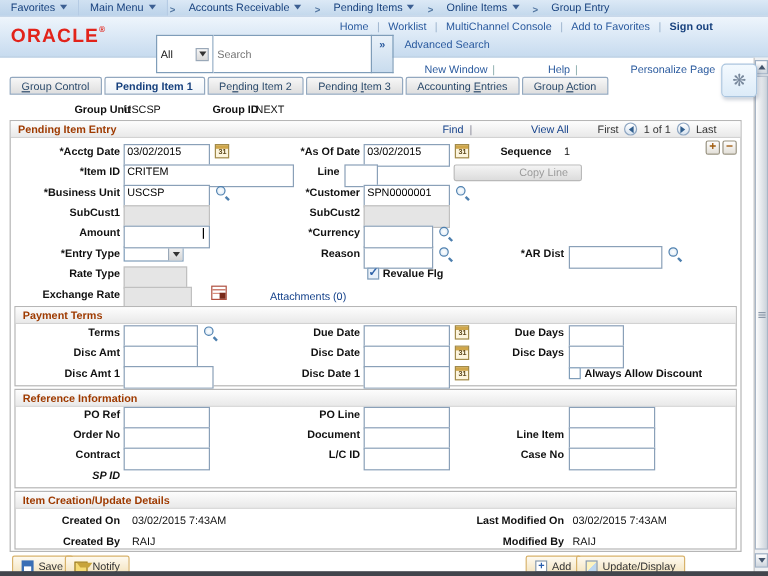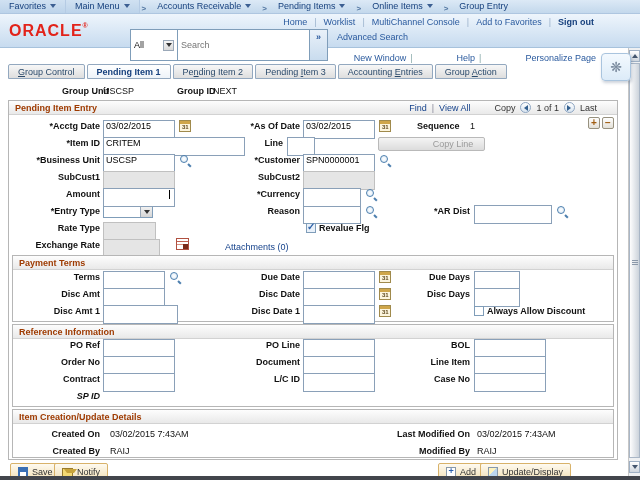--- a/index.html
+++ b/index.html
@@ -59,21 +59,21 @@
   .ghlabel { position:absolute; font-weight:bold; color:#111; }
   .ghval { position:absolute; color:#111; }
 
   
   .gbox { position:absolute; border:1px solid #b6b6b6; background:#fff; }
   .boxhdr { height:14px; background:linear-gradient(#fdfdfd,#e9e9e9); border-bottom:1px solid #d2d2d2;
             display:flex; align-items:center; padding:0 6px; }
   .boxtitle { color:#9e3a00; font-weight:bold; white-space:nowrap; }
   .spacer { flex:1; }
   .findnav { display:flex; align-items:center; gap:5px; padding-right:14px; color:#333; }
-  .findnav .lnk { color:#15428b; cursor:pointer; }
+  .findnav .lnk { color:#15428b; cursor:pointer;margin-left:44px; }
   .findnav .sep { color:#889; }
   .navbtn { width:11px; height:11px; border-radius:50%; border:1px solid #8ea6c2; cursor:pointer;
             background:linear-gradient(#ffffff,#d8e4f0); display:flex; align-items:center; justify-content:center; }
   .tri-l { width:0; height:0; border-top:3px solid transparent; border-bottom:3px solid transparent; border-right:4px solid #33608f; }
   .tri-r { width:0; height:0; border-top:3px solid transparent; border-bottom:3px solid transparent; border-left:4px solid #33608f; }
   .pmbtn { position:absolute; width:12px; height:12px; border:1px solid #97917f; border-radius:2px; cursor:pointer;
            background:linear-gradient(#fefefe,#e3e0d8); color:#a05c10; font-weight:bold; font-size:10px;
            line-height:10px; text-align:center; }
 
   
@@ -241,21 +241,21 @@
 
   <div class="gbox" style="left:8px; top:100px; width:610px; height:360px;">
     <div class="boxhdr">
       <span class="boxtitle">Pending Item Entry</span>
       <span class="spacer"></span>
       <span class="findnav">
         <span class="lnk">Find</span>
         <span class="sep">|</span>
         <span class="lnk">View All</span>
         <span style="width:14px;"></span>
-        <span>Copy</span>
+        <span>First</span>
         <span class="navbtn">
             <span class="tri-l"></span>
           </span>
         <span>1 of 1</span>
         <span class="navbtn">
             <span class="tri-r"></span>
           </span>
         <span>Last</span>
       </span>
     </div>
@@ -374,21 +374,20 @@
   <div class="gbox" style="left:12px; top:324px; width:602px; height:83px;">
     <div class="boxhdr">
       <span class="boxtitle">Reference Information</span>
     </div>
   </div>
   <div class="row" style="top:339px;">
     <span class="lbl l1">PO Ref</span>
     <span class="inp" style="left:103px; width:72px;"></span>
     <span class="lbl l2">PO Line</span>
     <span class="inp" style="left:303px; width:72px;"></span>
-    <span class="lbl l3">BOL</span>
     <span class="inp" style="left:474px; width:72px;"></span>
   </div>
   <div class="row" style="top:356px;">
     <span class="lbl l1">Order No</span>
     <span class="inp" style="left:103px; width:72px;"></span>
     <span class="lbl l2">Document</span>
     <span class="inp" style="left:303px; width:72px;"></span>
     <span class="lbl l3">Line Item</span>
     <span class="inp" style="left:474px; width:72px;"></span>
   </div>

